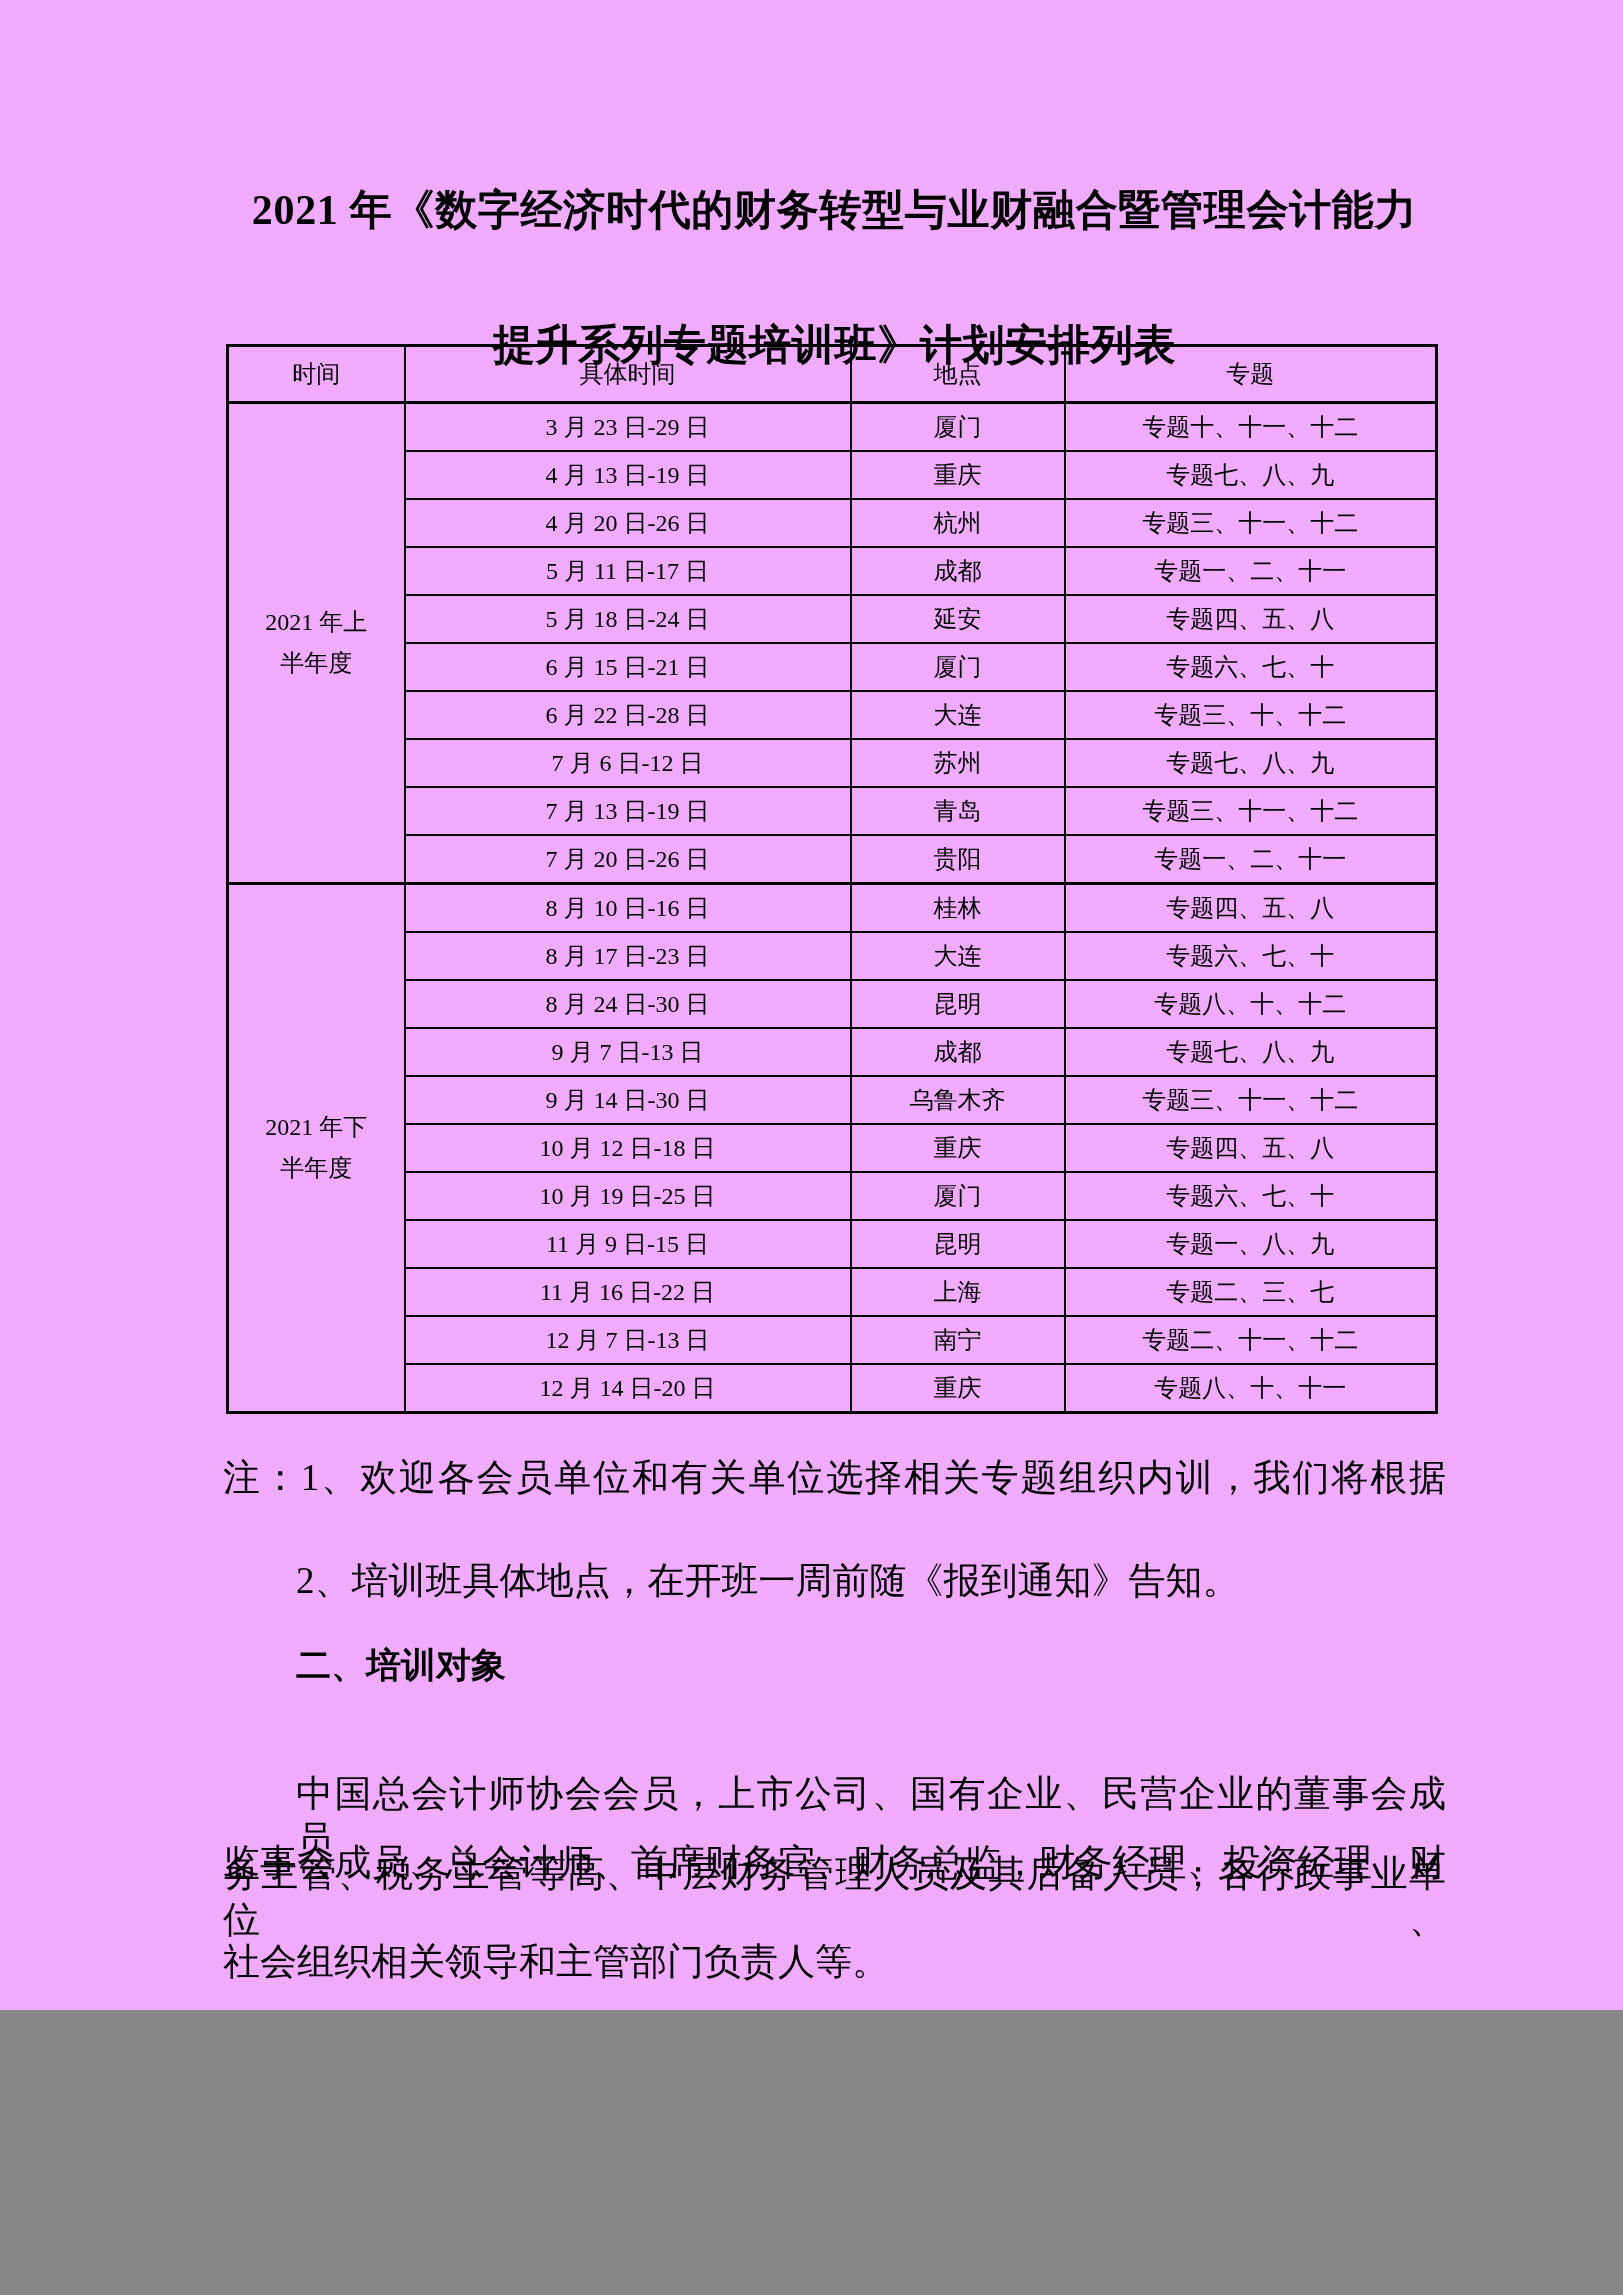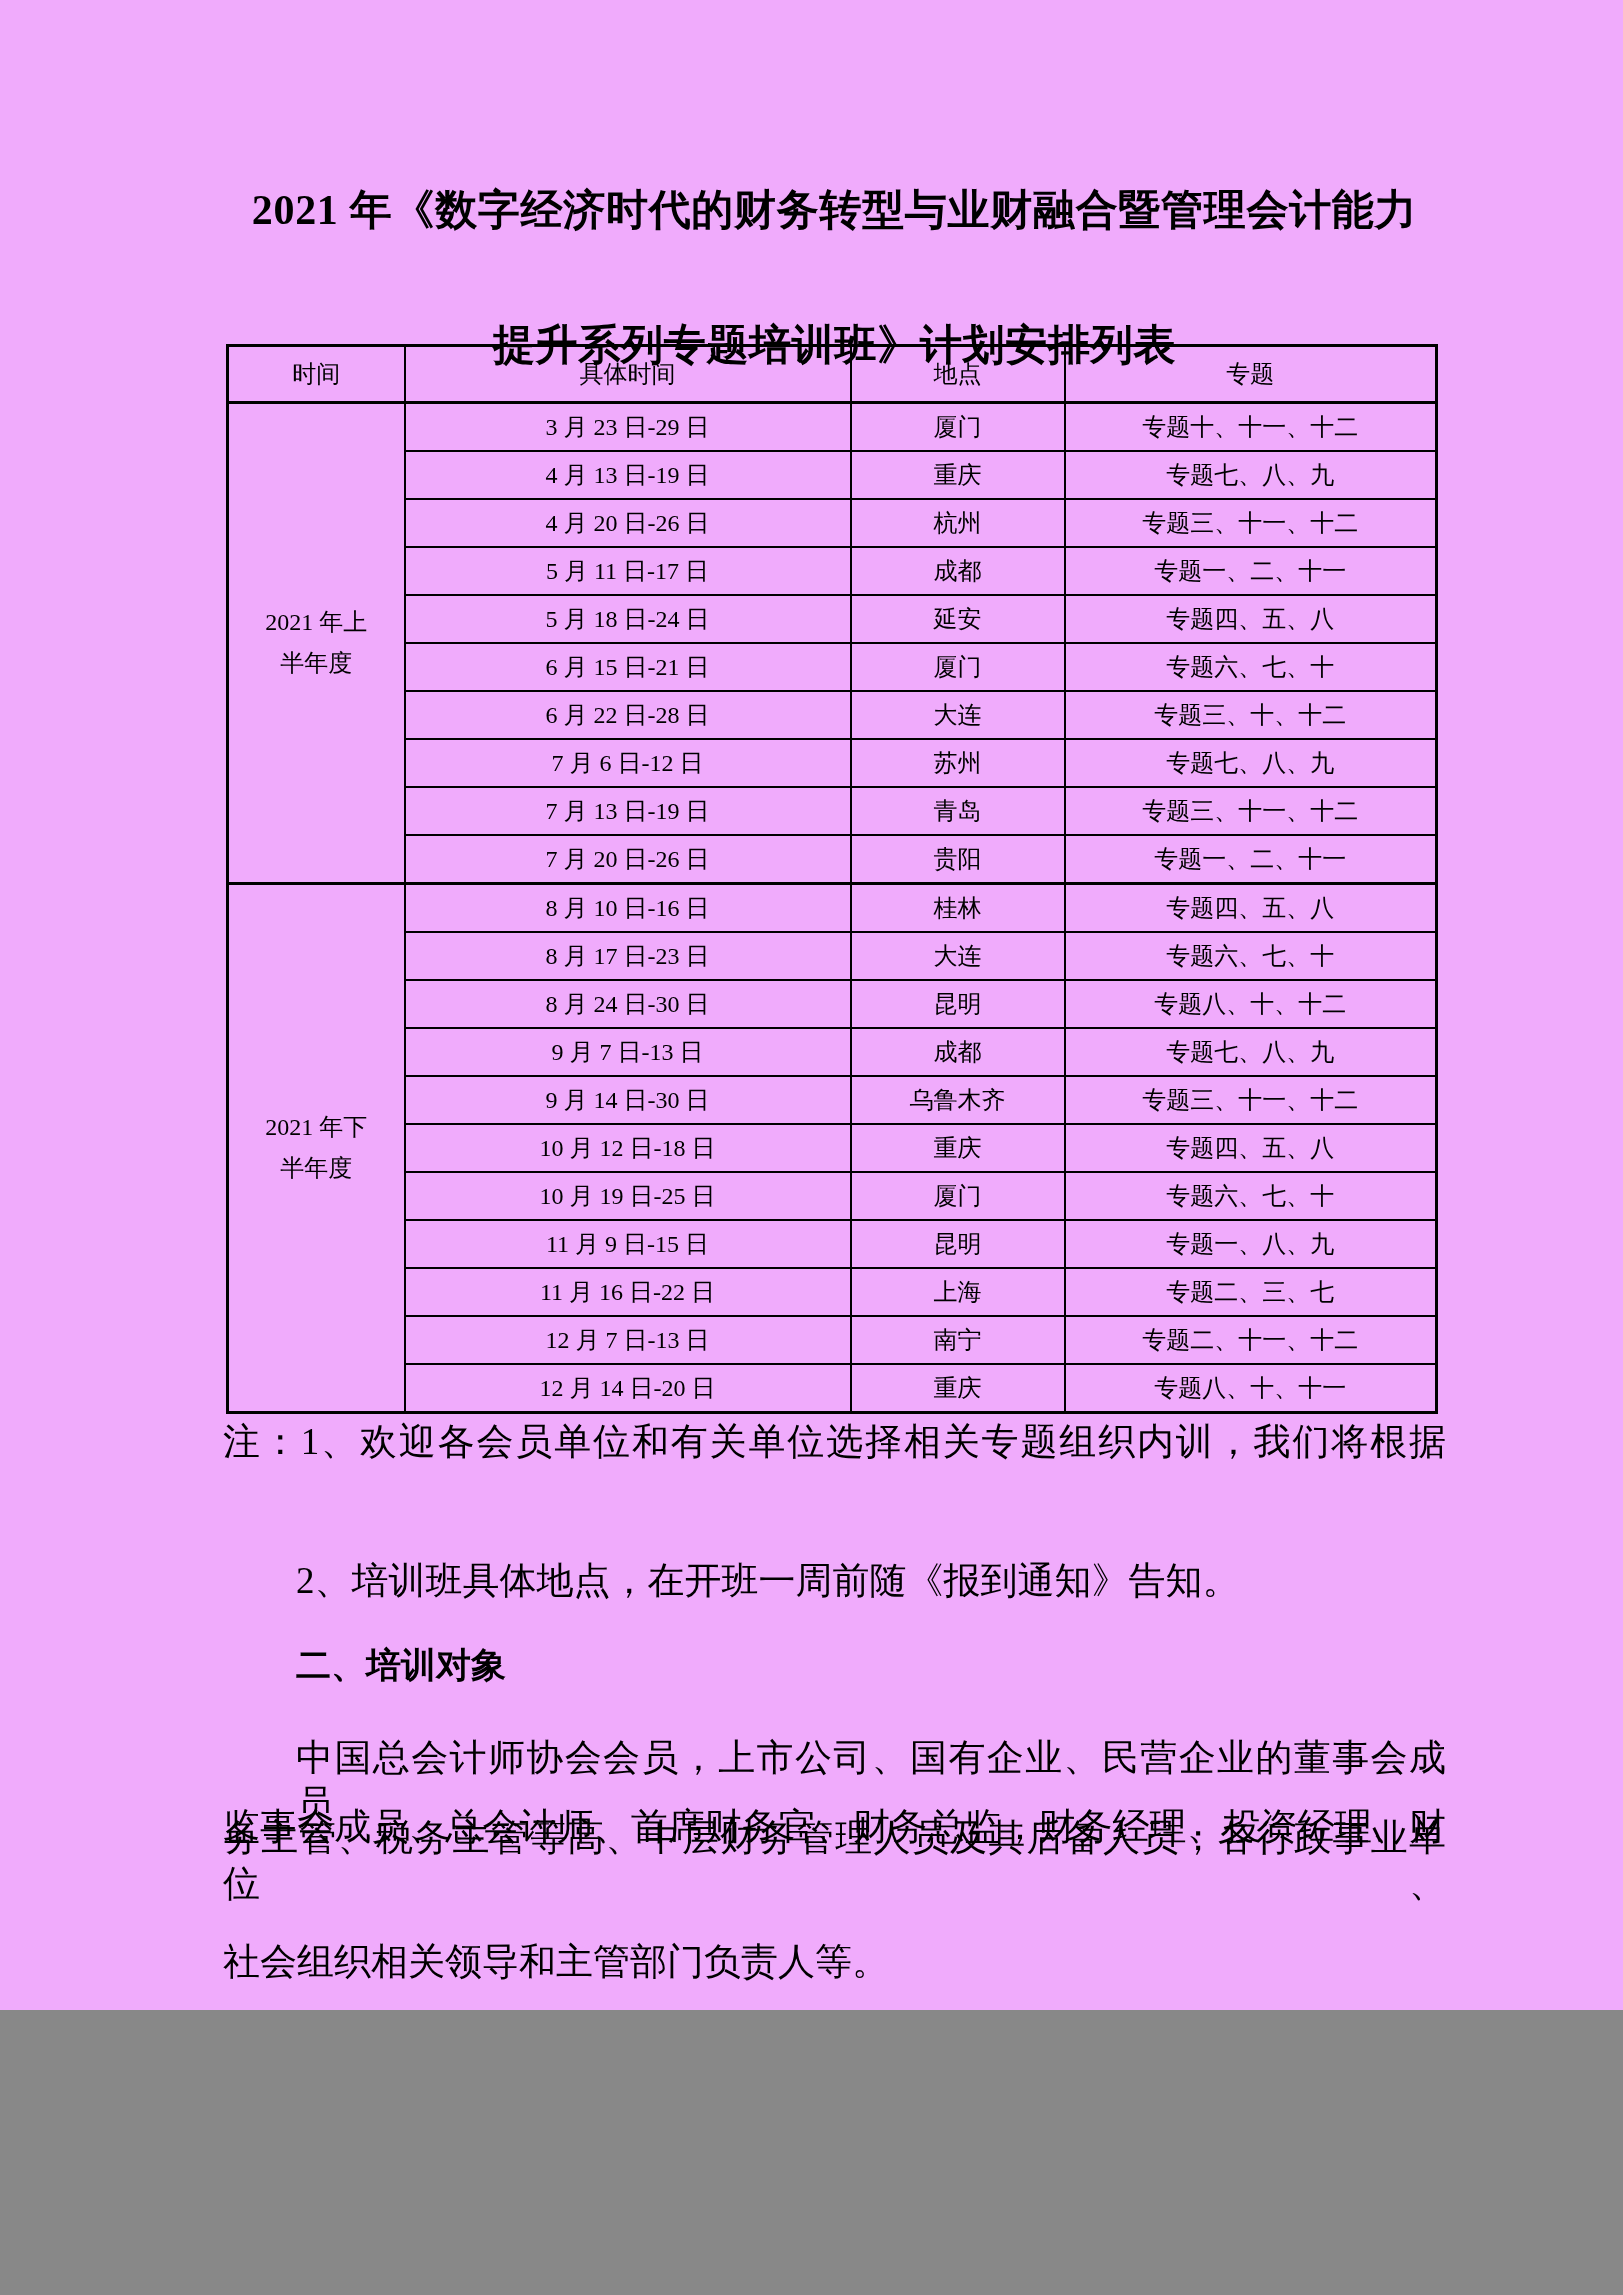--- a/index.html
+++ b/index.html
@@ -63,20 +63,21 @@
     width: 1223px;
     font-size: 37px;
     line-height: 46px;
     white-space: nowrap;
   }
   .justify {
     white-space: normal;
     text-align: justify;
     text-align-last: justify;
     text-justify: inter-character;
+    margin-top: 36px;
   }
   .indent { padding-left: 73px; box-sizing: border-box; }
   .heading {
     font-family: "Liberation Sans", "DejaVu Sans", sans-serif;
     font-weight: bold;
     font-size: 35px;
   }
 
   .n1 { top: 1419px; }
   .n2 { top: 1488px; }

